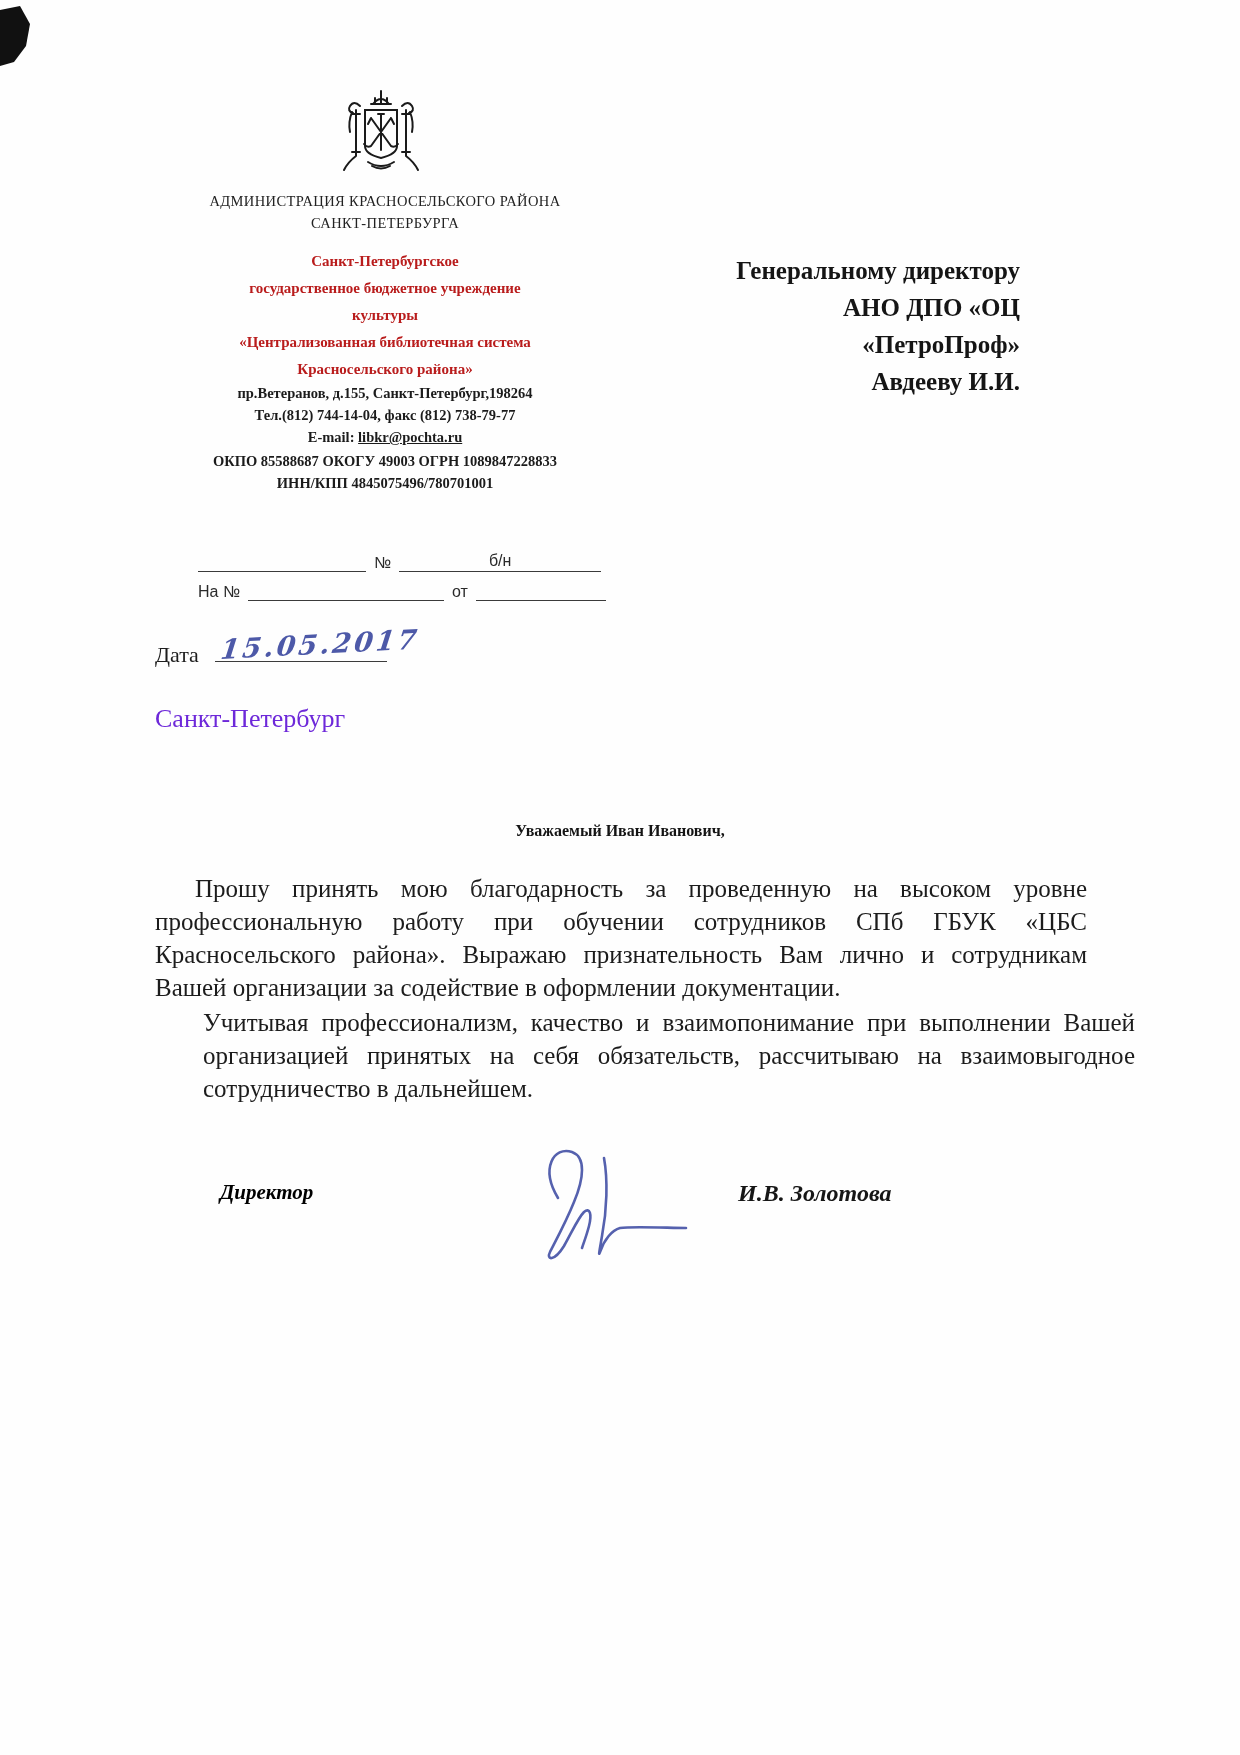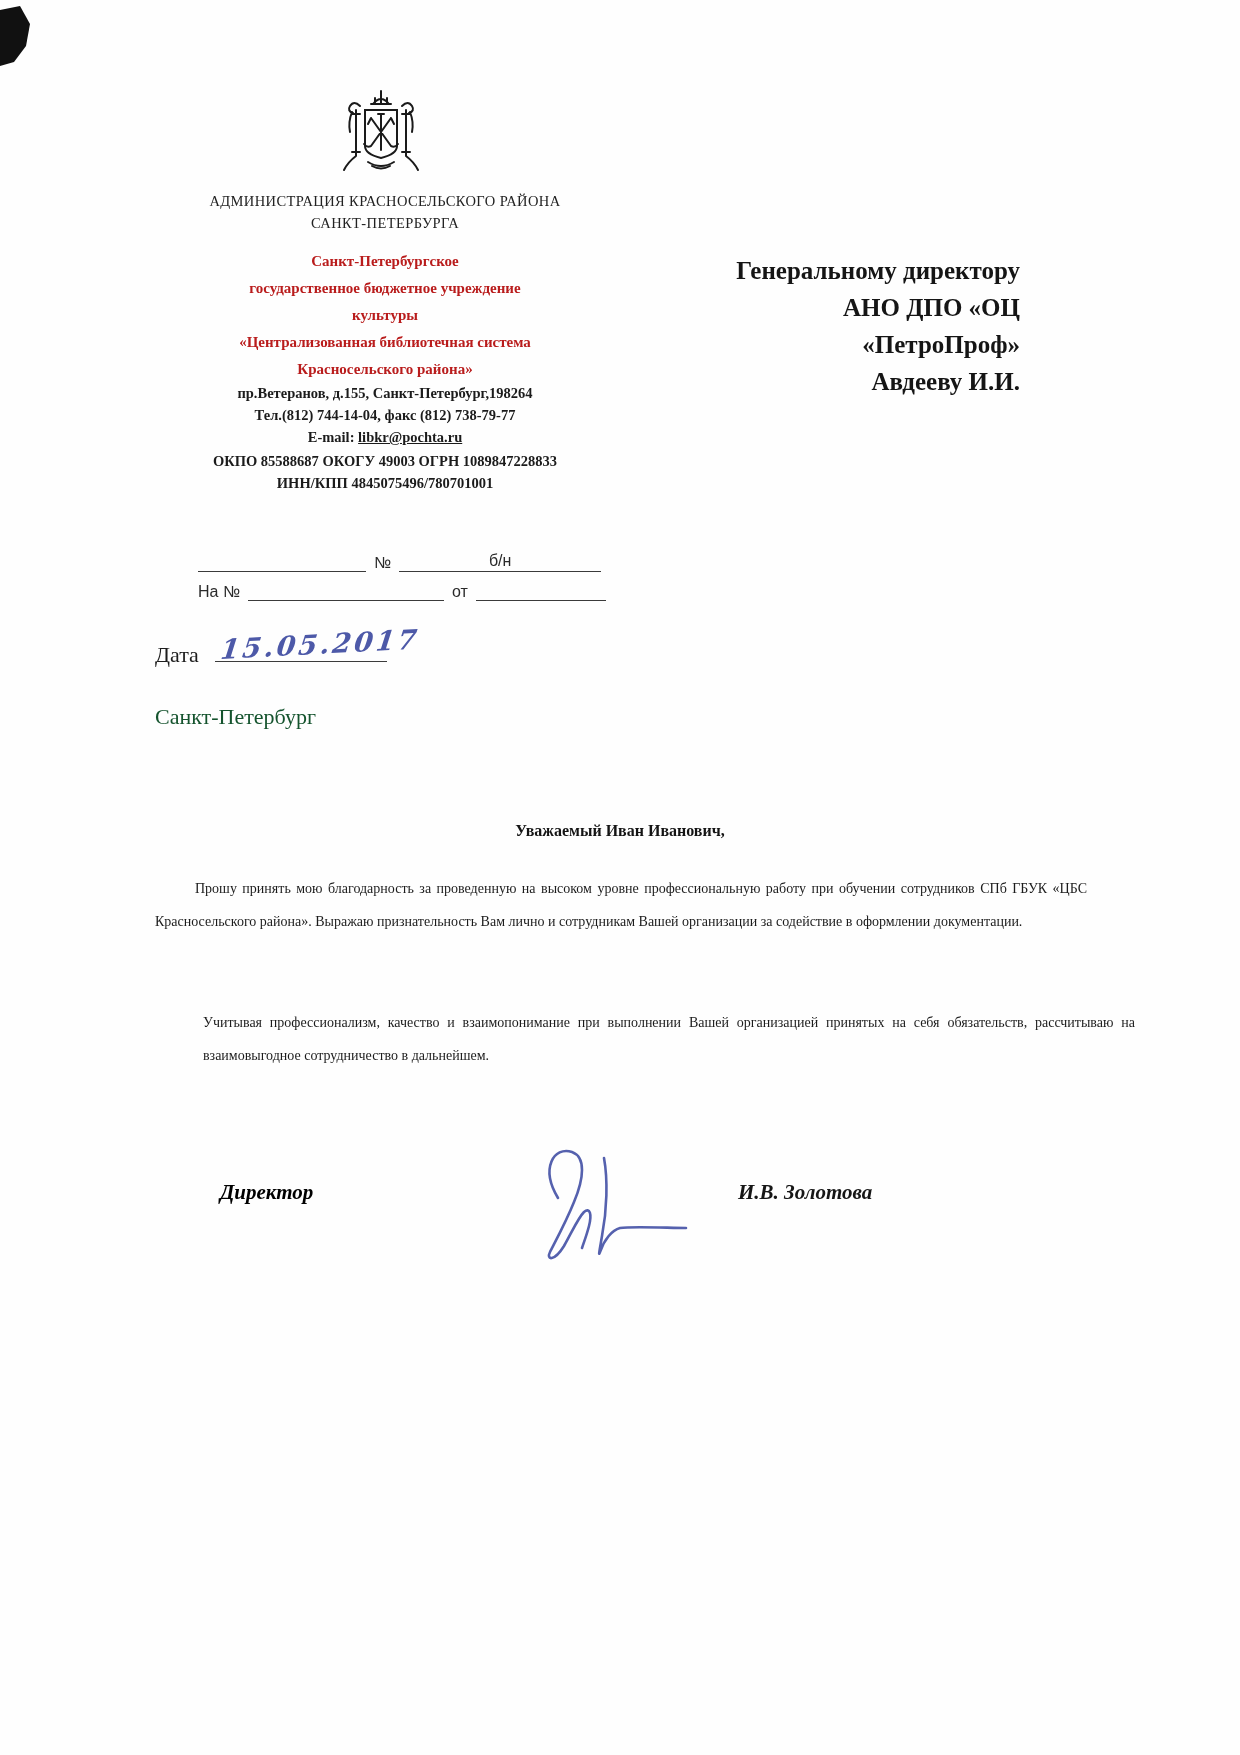--- a/index.html
+++ b/index.html
@@ -58,38 +58,38 @@
   .date-line {
     display: inline-block; position: relative; width: 172px; height: 26px;
     border-bottom: 1.7px solid #3c3c3c; margin-left: 16px; vertical-align: baseline;
   }
   .handwriting {
     position: absolute; left: 4px; bottom: -4px; width: 240px;
     font-family: "DejaVu Serif", serif; font-style: italic; font-weight: bold;
     font-size: 27px; letter-spacing: 3px; white-space: nowrap;
     transform: rotate(-3deg) skewX(-10deg); transform-origin: left bottom;
   }
-  .city-line { position: absolute; left: 155px; top: 704px; font-size: 22px; color: #14532d; text-align: right; }
+  .city-line { position: absolute; left: 155px; top: 704px; font-size: 26px; color: #6d28d9; text-align: right; }
 
   .salutation {
     position: absolute; left: 155px; top: 822px; width: 930px;
     text-align: center; font-weight: bold; font-size: 16px; color: #141414;
   }
   .para {
     position: absolute; left: 155px; width: 932px;
-    font-size: 14px; line-height: 33px; color: #1c1c1c;
+    font-size: 25px; line-height: 33px; color: #1c1c1c;
     text-align: justify; text-align-last: left;
   }
   .para-1 { top: 872px; text-indent: 40px; }
   .para-2 { top: 1006px; text-indent: 0; margin-left: 48px; }
 
   .sig-title { position: absolute; left: 220px; top: 1180px;
     font-weight: bold; font-style: italic; font-size: 21px; color: #000000; text-align: center; }
   .sig-name  { position: absolute; left: 738px; top: 1180px;
-    font-weight: bold; font-style: italic; font-size: 21px; color: #161616; }
+    font-weight: bold; font-style: italic; font-size: 24px; color: #161616; }
   .sig-mark  { position: absolute; left: 520px; top: 1140px; }
 </style>
 </head>
 <body>
 
 <div class="page">
 
   <svg class="corner-mark" width="34" height="62" viewBox="0 0 34 62">
     <polygon points="0,4 20,0 30,18 26,40 14,56 0,60" fill="#111"></polygon>
   </svg>

